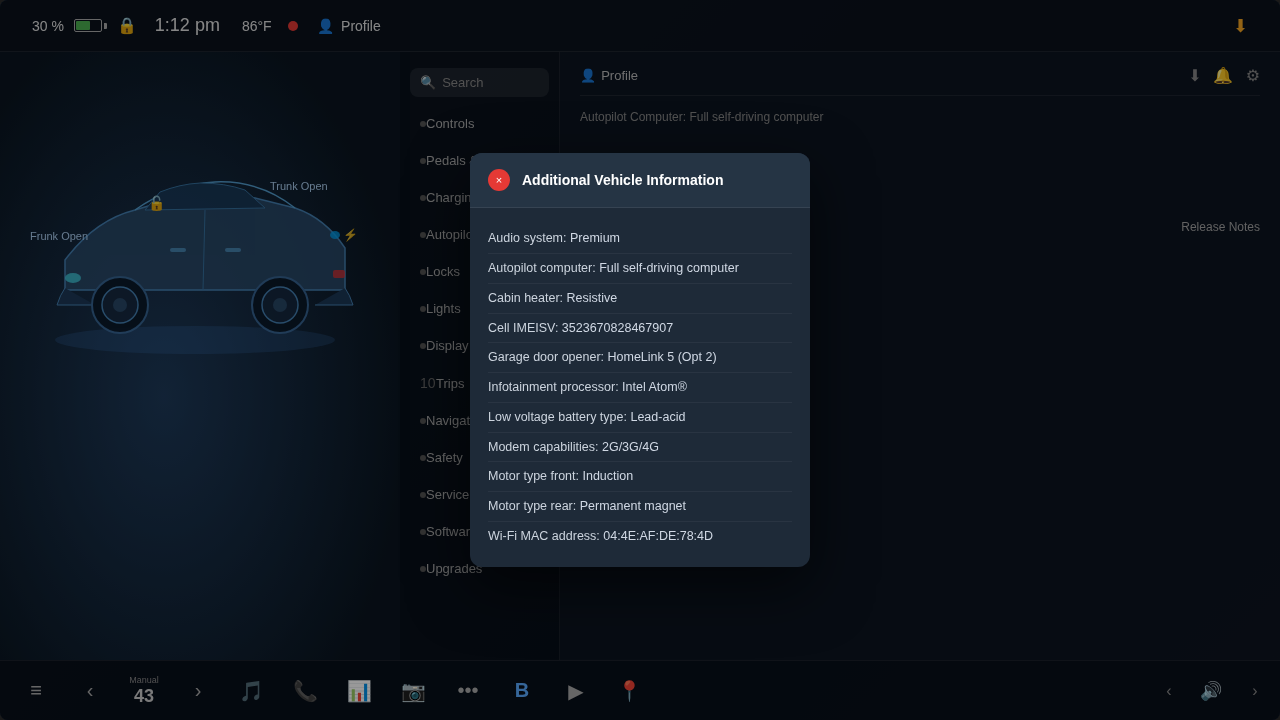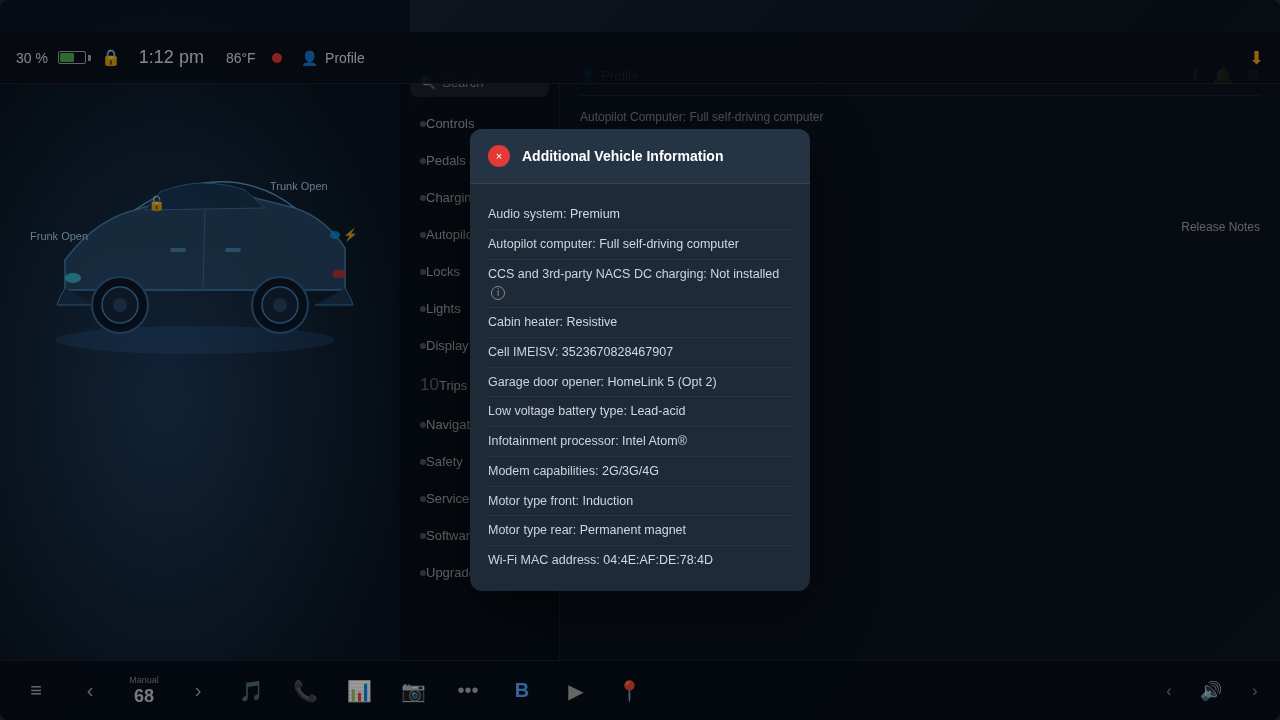--- a/index.html
+++ b/index.html
@@ -66,24 +66,23 @@
     
     .status-bar {
       position: absolute;
       top: 0;
       left: 0;
       right: 0;
       height: 52px;
       background: rgba(10, 18, 28, 0.9);
       display: flex;
       align-items: center;
-      padding: 0 16px;
+      padding: 0 32px;
       z-index: 10;
       border-bottom: 1px solid rgba(255,255,255,0.08);
-      margin-top: 32px;
     }
 
     .status-left {
       display: flex;
       align-items: center;
       gap: 10px;
       flex: 1;
     }
 
     .battery-pct {
@@ -210,21 +209,21 @@
     }
 
     .sidebar-item .item-dot {
       width: 6px;
       height: 6px;
       border-radius: 50%;
       background: #555;
     }
 
     .sidebar-item .item-num {
-      font-size: 17px;
+      font-size: 14px;
       color: #666;
       min-width: 16px;
     }
 
     
     .main-content {
       position: absolute;
       left: 560px;
       top: 52px;
       right: 0;
@@ -648,45 +647,40 @@
 
         <div class="info-row">
           <span class="info-key">Audio system: </span>
           <span>Premium</span>
         </div>
         <div class="info-row">
           <span class="info-key">Autopilot computer: </span>
           <span>Full self-driving computer</span>
         </div>
         <div class="info-row">
-          <span class="info-key">CCS and 3rd-party NACS DC charging: </span>
-          <span>Not installed</span>
-          <span class="info-icon">i</span>
-        </div>
-        <div class="info-row">
           <span class="info-key">Cabin heater: </span>
           <span>Resistive</span>
         </div>
         <div class="info-row">
           <span class="info-key">Cell IMEISV: </span>
           <span>3523670828467907</span>
         </div>
         <div class="info-row">
           <span class="info-key">Garage door opener: </span>
           <span>HomeLink 5 (Opt 2)</span>
         </div>
         <div class="info-row">
+          <span class="info-key">Infotainment processor: </span>
+          <span>Intel Atom®</span>
+        </div>
+        <div class="info-row">
           <span class="info-key">Low voltage battery type: </span>
           <span>Lead-acid</span>
         </div>
         <div class="info-row">
-          <span class="info-key">Infotainment processor: </span>
-          <span>Intel Atom®</span>
-        </div>
-        <div class="info-row">
           <span class="info-key">Modem capabilities: </span>
           <span>2G/3G/4G</span>
         </div>
         <div class="info-row">
           <span class="info-key">Motor type front: </span>
           <span>Induction</span>
         </div>
         <div class="info-row">
           <span class="info-key">Motor type rear: </span>
           <span>Permanent magnet</span>
@@ -703,21 +697,21 @@
   <div class="taskbar">
     <div class="taskbar-item">
       <span>≡</span>
     </div>
     <div class="taskbar-item">
       <span>‹</span>
     </div>
     <div class="taskbar-item">
       <div class="manual-btn">
         <span>Manual</span>
-        <span class="num">68</span>
+        <span class="num">43</span>
       </div>
     </div>
     <div class="taskbar-item">
       <span>›</span>
     </div>
     <div class="taskbar-item">
       <span>🎵</span>
     </div>
     <div class="taskbar-item">
       <span>📞</span>

